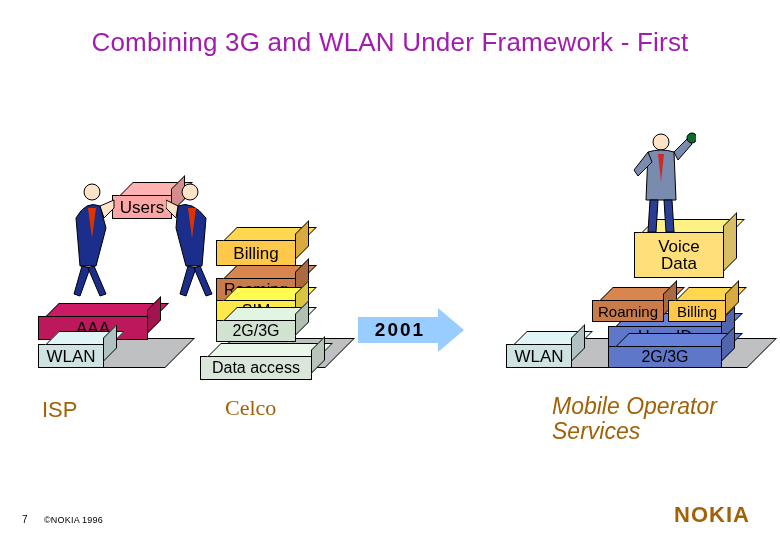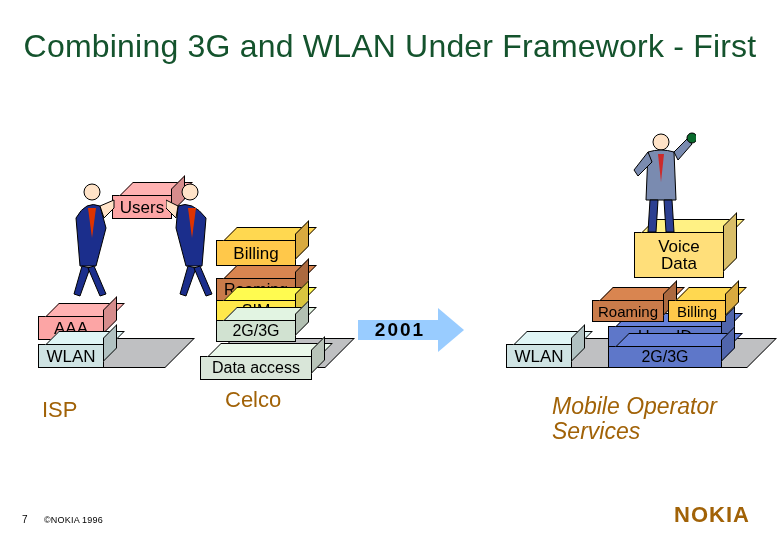--- a/index.html
+++ b/index.html
@@ -11,25 +11,25 @@
     font-family: "Times New Roman", Times, serif;
     overflow: hidden;
     position: relative;
   }
   .title {
     position: absolute;
     top: 28px;
     left: 0;
     right: 0;
     text-align: center;
-    font-size: 32px;
+    font-size: 26px;
     font-weight: 400;
     line-height: 1.15;
     font-family: "Trebuchet MS", "Gill Sans", "Segoe UI", Arial, sans-serif;
-    color: #14532d;
+    color: #a21caf;
     letter-spacing: 0.2px;
   }
   .label {
     position: absolute;
     font-family: "Trebuchet MS", "Gill Sans", "Segoe UI", Arial, sans-serif;
     font-size: 19px;
     color: #a16207;
     text-align: left;
     white-space: pre;
     line-height: 1.1;
@@ -62,21 +62,21 @@
   .block3d::after {
     top: -7.5px;
     right: -14px;
     width: 12px;
     height: 100%;
     transform: skewY(-45deg);
     transform-origin: top left;
     background: inherit;
     filter: brightness(0.85);
   }
-  .aaa   { background: #fca5a5; }
+  .aaa   { background: #be185d; padding-left: 44px; }
   .wlan  { background: #cfe3e3; }
   .users { background: #fca5a5; }
   .billing { background: #ffc84a; }
   .roaming { background: #c97b4a; }
   .sim   { background: #ffe84a; }
   .g23   { background: #d1e2d1; }
   .data  { background: #d9e6d9; }
   .voice { background: #ffdf7a; padding-left: 16px; }
   .blue  { background: #5e77c9; }
   .wlan2 { background: #cfe3e3; }
@@ -94,21 +94,21 @@
     line-height: 1.0;
   }
 
   
   .arrow {
     position: absolute;
     display: flex;
     align-items: center;
   }
   .arrow-body {
-    height: 20px;
+    height: 26px;
     background: #99CCFF;
     display: flex;
     align-items: center;
     justify-content: center;
     font-family: "Trebuchet MS", "Gill Sans", Arial, sans-serif;
     font-size: 19px;
     font-weight: 600;
     padding: 0 6px 0 10px;
     letter-spacing: 2px;
   }
@@ -208,21 +208,21 @@
 <svg class="person" style="left:166px; top:178px;" width="60" height="120" viewBox="0 0 60 120">
   <circle cx="24" cy="14" r="8" fill="#ffe3c8" stroke="#000"></circle>
   <path d="M12 28 Q26 22 40 40 L36 88 L20 88 L10 50 Z" fill="#1b2e8c" stroke="#000"></path>
   <path d="M12 28 L0 22 L0 30 L10 40 Z" fill="#ffe3c8" stroke="#000"></path>
   <path d="M22 88 L14 116 L20 118 L30 90 Z" fill="#1b2e8c" stroke="#000"></path>
   <path d="M34 88 L46 116 L40 118 L28 90 Z" fill="#1b2e8c" stroke="#000"></path>
   <polygon points="22,30 30,30 26,60" fill="#d30"></polygon>
 </svg>
 
 <div class="label" style="left:42px; top:398px; font-size:22px;">ISP</div>
-<div class="label" style="left:225px; top:388px; font-size:22px;">Celco</div>
+<div class="label" style="left:225px; top:396px; font-size:22px;font-family:Liberation Serif, serif;">Celco</div>
 
 <div class="arrow" style="left:358px; top:308px;">
   <div class="arrow-body" style="width:64px;">2001</div>
   <div class="arrow-head"></div>
 </div>
 
 <div class="platform" style="left:540px; top:338px; width:220px; height:28px;"></div>
 
 <div class="block3d wlan2" style="left:506px; top:344px; width:64px; height:22px;">
   <div class="blocktext">WLAN</div>

